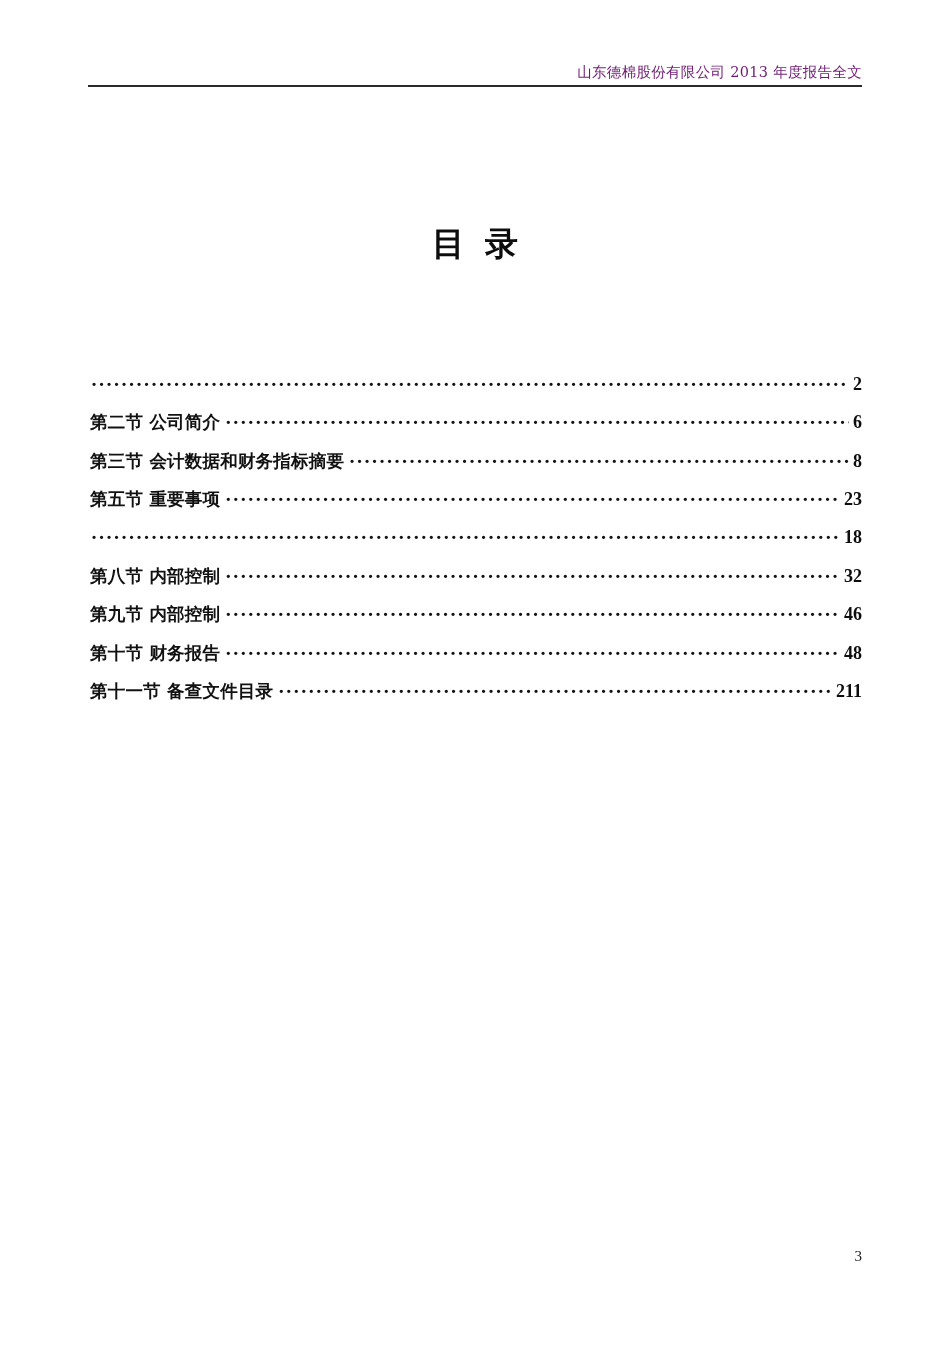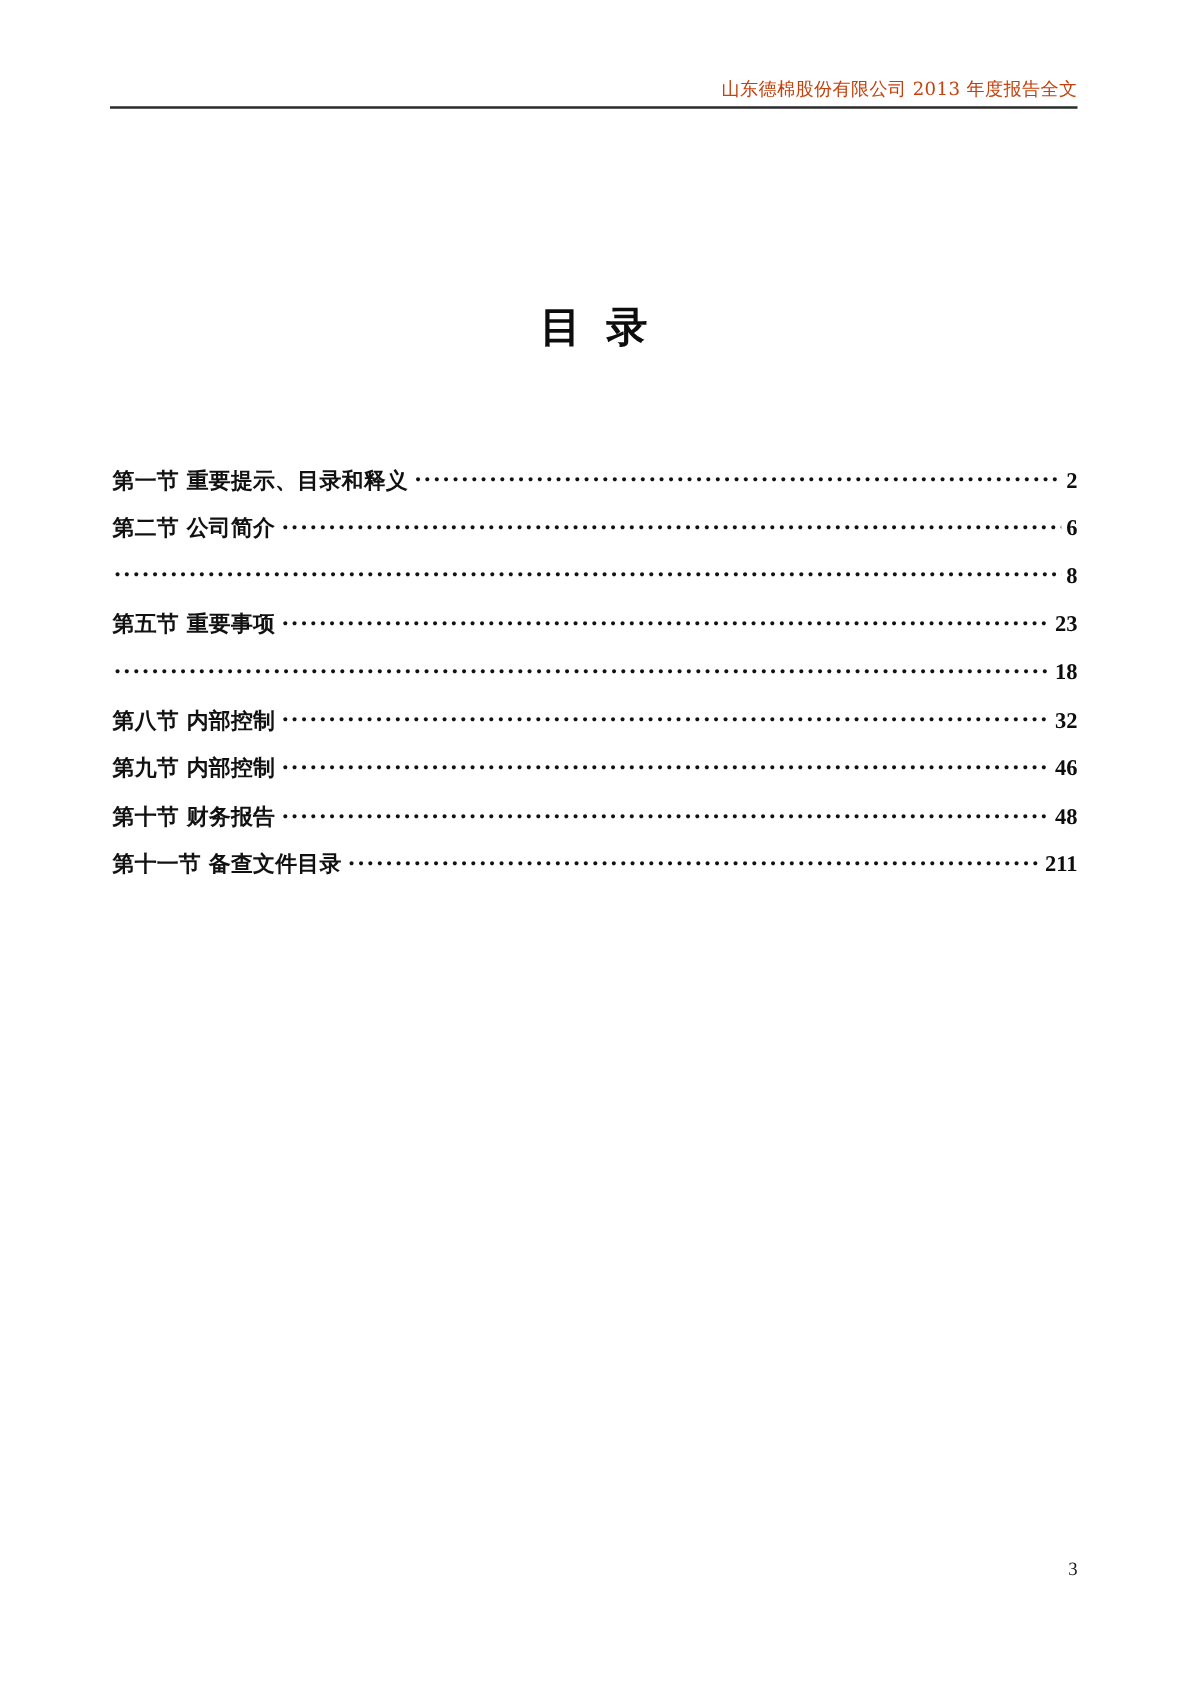--- a/index.html
+++ b/index.html
@@ -23,35 +23,35 @@
     left: 88px;
     top: 62px;
     width: 774px;
   }
   .header-text {
     text-align: right;
     font-family: "DejaVu Serif", "Liberation Serif", serif;
     font-size: 14.5px;
     line-height: 20px;
     letter-spacing: 0.3px;
-    color: #c2410c;
+    color: #701a75;
     white-space: nowrap;
   }
   .header-rule {
     margin-top: 3px;
     width: 774px;
     height: 0;
     border-top: 2.6px solid #2b2b2b;
   }
 
   
   .doc-title {
     position: absolute;
     left: 0;
-    top: 240px;
+    top: 222px;
     width: 950px;
     text-align: center;
     font-family: "DejaVu Serif", "Liberation Serif", serif;
     font-size: 33px;
     font-weight: 700;
     letter-spacing: 20px;
     text-indent: 20px;
     color: #0d0d0d;
   }
 
@@ -128,32 +128,32 @@
   <div class="header">
     <div class="header-text">山东德棉股份有限公司 2013 年度报告全文</div>
     <div class="header-rule"></div>
   </div>
 
   <div class="doc-title">目录</div>
 
   <div class="toc">
 
     <div class="toc-row">
-      <span class="toc-label">第一节  重要提示、目录和释义</span>
       <span class="toc-leader"></span>
       <span class="toc-page">2</span>
     </div>
 
     <div class="toc-row">
       <span class="toc-label">第二节  公司简介</span>
       <span class="toc-leader"></span>
       <span class="toc-page">6</span>
     </div>
 
     <div class="toc-row">
+      <span class="toc-label">第三节  会计数据和财务指标摘要</span>
       <span class="toc-leader"></span>
       <span class="toc-page">8</span>
     </div>
 
 
     <div class="toc-row">
       <span class="toc-label">第五节  重要事项</span>
       <span class="toc-leader"></span>
       <span class="toc-page">23</span>
     </div>

